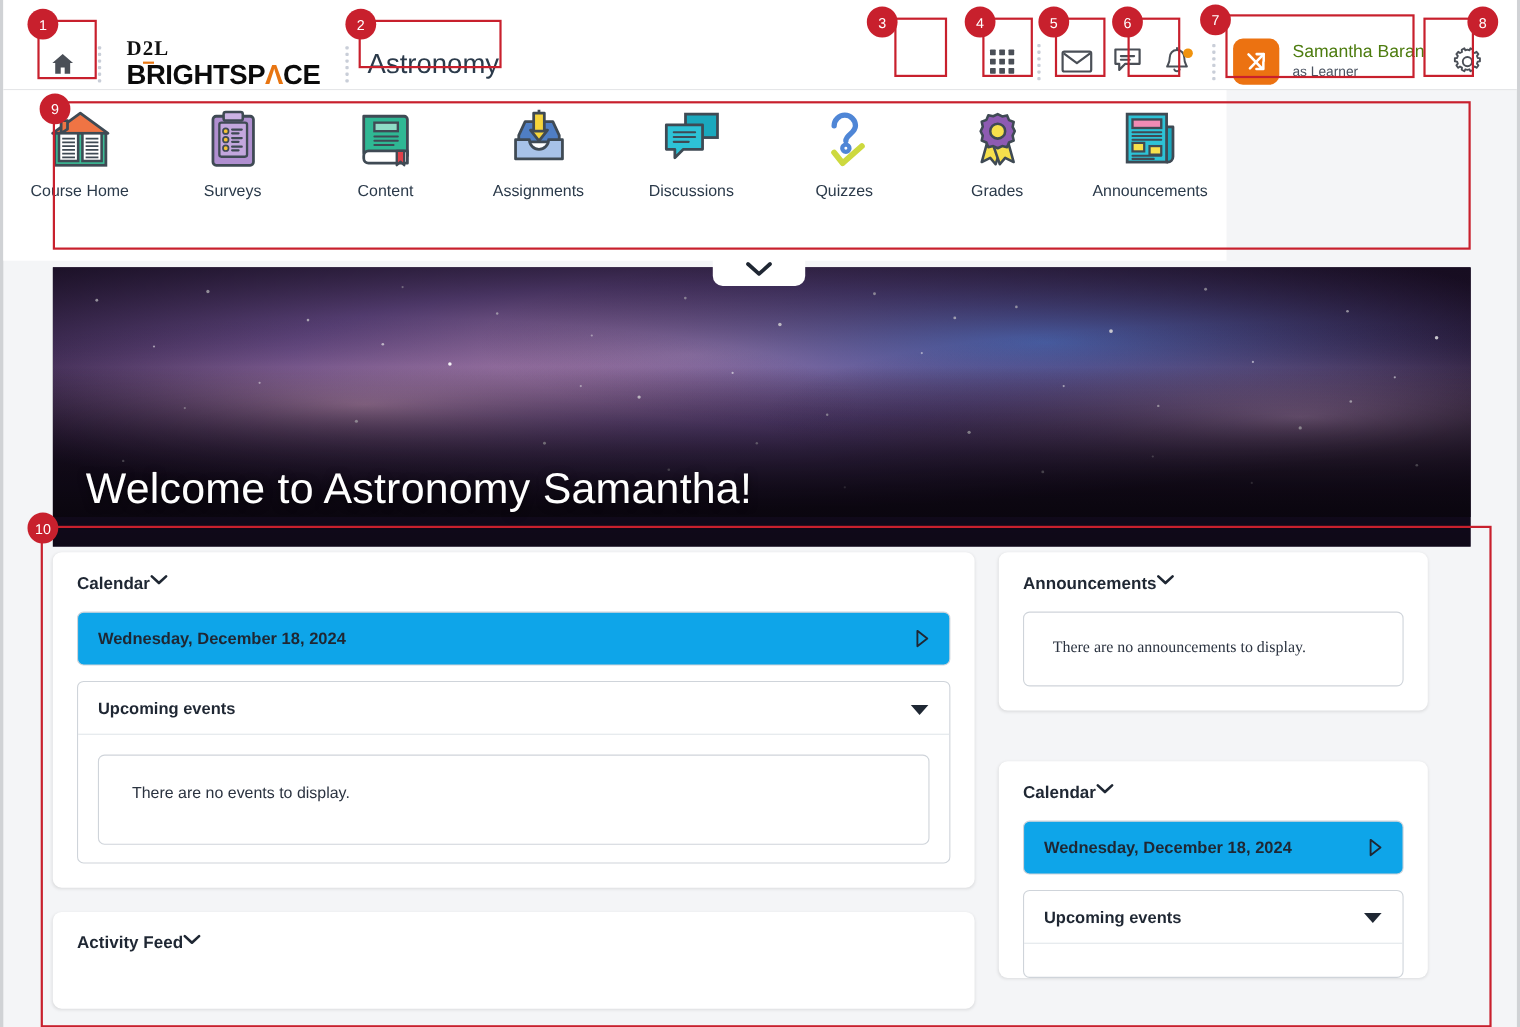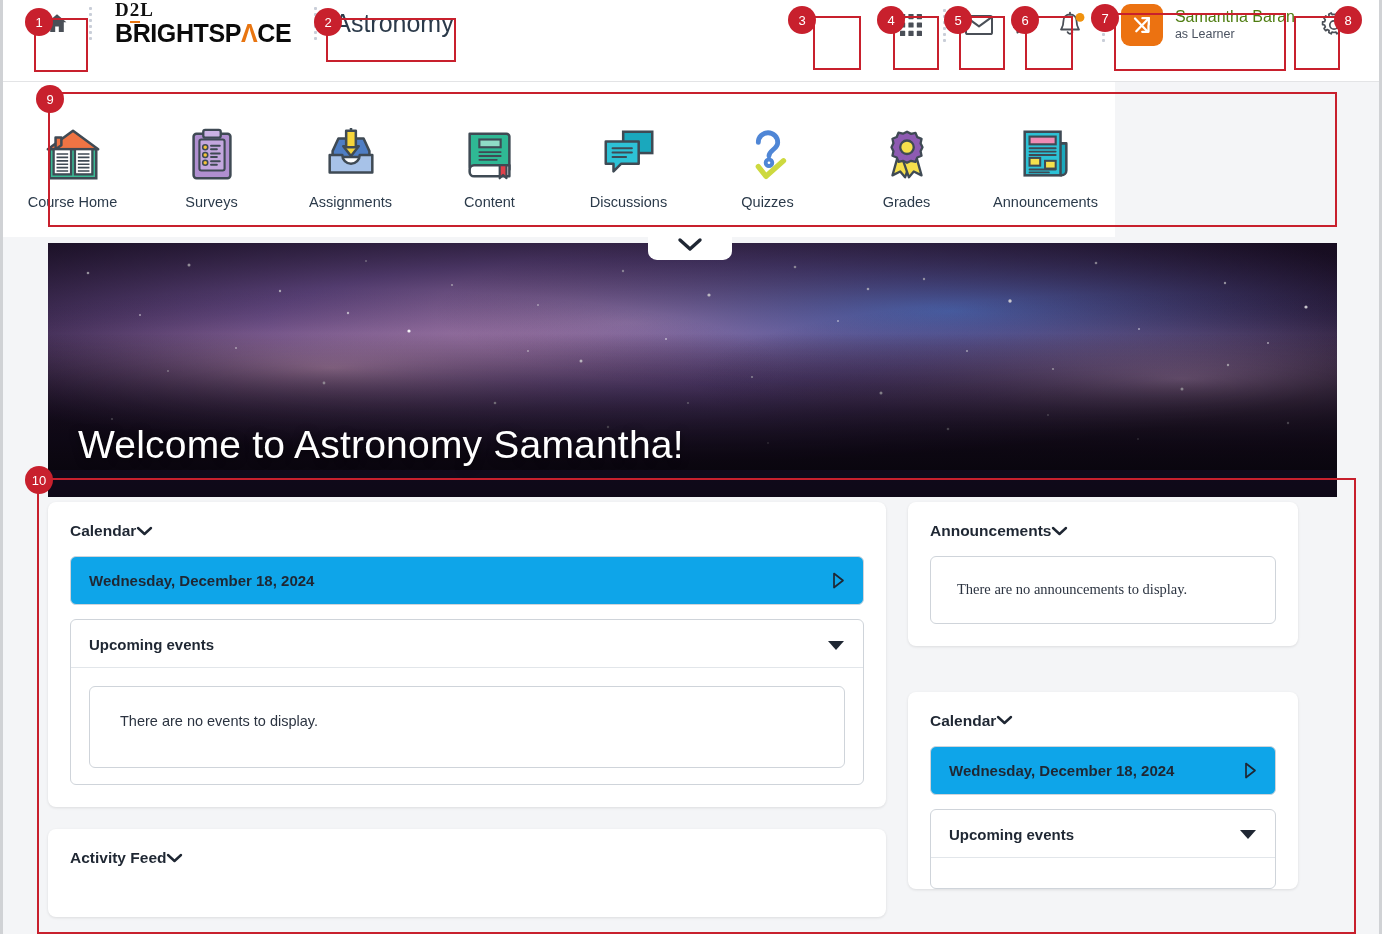--- a/index.html
+++ b/index.html
@@ -16,21 +16,21 @@
     border-left: 3px solid #d0d2d5;
     border-right: 3px solid #d0d2d5;
   }
 
   
   .header {
     position: absolute; left: 0; top: 0;
     width: 1376px; height: 82px;
     background: #ffffff;
     border-bottom: 1px solid #e3e4e6;
-    display: flex; align-items: flex-start;
+    display: flex; align-items: flex-end;
   }
   .hdr-left { display: flex; align-items: center; padding-left: 32px; }
   .hdr-right { display: flex; align-items: center; margin-left: auto; padding-right: 22px; }
 
   .home-btn {
     width: 44px; height: 44px;
     display: flex; align-items: center; justify-content: center;
   }
   .dotsep {
     width: 4px; height: 44px; margin: 0 9px;
@@ -66,21 +66,21 @@
   }
   .user-meta { line-height: 1.25; }
   .user-name { font-size: 16px; font-weight: 400; color: #4d7c0f; white-space: nowrap; }
   .user-role { font-size: 12.5px; color: #4a5260; }
 
   
   .navbar {
     position: absolute; left: 0; top: 82px;
     width: 1112px; height: 155px;
     background: #ffffff;
-    display: flex; align-items: center; justify-content: flex-start;
+    display: flex; align-items: flex-start; justify-content: flex-start;
     padding: 14px 0 0 0;
   }
   .nav-item {
     width: 163px; display: flex; flex-direction: column; align-items: center; gap: 8px;
   }
   .nav-item .nav-label { font-size: 14.5px; color: #2b3a4a; white-space: nowrap; }
   .nav-ico { width: 62px; height: 62px; display: block; }
 
   
   .banner {
@@ -116,21 +116,21 @@
   }
   .col-left { width: 838px; display: flex; flex-direction: column; gap: 22px; }
   .col-right { width: 390px; display: flex; flex-direction: column; gap: 46px; }
 
   .card {
     background: #ffffff; border-radius: 8px;
     box-shadow: 0 1px 3px rgba(0,0,0,0.10);
     padding: 20px 22px 22px 22px;
   }
   .card-head {
-    display: flex; align-items: center; gap: 0; margin-bottom: 16px;
+    display: flex; gap: 0; margin-bottom: 16px;
   }
   .card-title { font-size: 15.5px; font-weight: 700; color: #1f2733; }
 
   .outline-row {
     border: 1px solid #cfd4da; border-radius: 6px;
     padding: 15px 18px; display: flex; align-items: center; background: #0ea5e9;
   }
   .outline-row .date-txt { font-size: 15px; font-weight: 700; color: #1f2733; }
   .outline-row .right-ico { margin-left: auto; }
 
@@ -319,39 +319,39 @@
           <path d="M31 22.5h9M31 26h6"></path>
           <path d="M31 30.5h9M31 34h6"></path>
           <path d="M31 38.5h9M31 42h6"></path>
         </g>
       </svg>
       <div class="nav-label">Surveys</div>
     </div>
 
     <div class="nav-item">
       <svg class="nav-ico" viewBox="0 0 64 64">
-        <path d="M13 28 19 15h26l6 13v6H13z" fill="#4f7ec4" stroke="#3f4a54" stroke-width="2.6" stroke-linejoin="round"></path>
-        <path d="M10 32h13a9 9 0 0 0 18 0h13v18H10z" fill="#a7c2e8" stroke="#3f4a54" stroke-width="2.6" stroke-linejoin="round"></path>
-        <path d="M32 4v20M32 33l-8-10h16z" fill="#f6d53b" stroke="#3f4a54" stroke-width="2.6" stroke-linejoin="round"></path>
-        <path d="M27 7h10v17H27z" fill="#f6d53b" stroke="#3f4a54" stroke-width="2.6" stroke-linejoin="round"></path>
-      </svg>
-      <div class="nav-label">Assignments</div>
-    </div>
-
-    <div class="nav-item">
-      <svg class="nav-ico" viewBox="0 0 64 64">
         <path d="M11 10h38a3 3 0 0 1 3 3v34H14a3 3 0 0 1-3-3z" fill="#2fb894" stroke="#3f4a54" stroke-width="2.6" stroke-linejoin="round"></path>
         <path d="M11 47a4.5 4.5 0 0 1 4.5-4.5H52V54H15.5A4.5 4.5 0 0 1 11 49.5z" fill="#ffffff" stroke="#3f4a54" stroke-width="2.6" stroke-linejoin="round"></path>
         <rect x="21" y="16" width="22" height="8" fill="#8fdcc6" stroke="#3f4a54" stroke-width="2.2"></rect>
         <g stroke="#3f4a54" stroke-width="1.9" stroke-linecap="round">
           <path d="M21 29h22M21 33h22M21 37h18"></path>
         </g>
         <path d="M42 42.5h7V56l-3.5-3.4L42 56z" fill="#e0414a" stroke="#3f4a54" stroke-width="2.2" stroke-linejoin="round"></path>
       </svg>
       <div class="nav-label">Content</div>
+    </div>
+
+    <div class="nav-item">
+      <svg class="nav-ico" viewBox="0 0 64 64">
+        <path d="M13 28 19 15h26l6 13v6H13z" fill="#4f7ec4" stroke="#3f4a54" stroke-width="2.6" stroke-linejoin="round"></path>
+        <path d="M10 32h13a9 9 0 0 0 18 0h13v18H10z" fill="#a7c2e8" stroke="#3f4a54" stroke-width="2.6" stroke-linejoin="round"></path>
+        <path d="M32 4v20M32 33l-8-10h16z" fill="#f6d53b" stroke="#3f4a54" stroke-width="2.6" stroke-linejoin="round"></path>
+        <path d="M27 7h10v17H27z" fill="#f6d53b" stroke="#3f4a54" stroke-width="2.6" stroke-linejoin="round"></path>
+      </svg>
+      <div class="nav-label">Assignments</div>
     </div>
 
     <div class="nav-item">
       <svg class="nav-ico" viewBox="0 0 64 64">
         <rect x="26" y="8" width="30" height="22" fill="#1aa8bd" stroke="#3f4a54" stroke-width="2.6"></rect>
         <path d="M8 18h34v23H24l-8 8v-8H8z" fill="#2dc2d6" stroke="#3f4a54" stroke-width="2.6" stroke-linejoin="round"></path>
         <g stroke="#3f4a54" stroke-width="2" stroke-linecap="round">
           <path d="M15 25h20M15 29.5h20M15 34h14"></path>
         </g>
       </svg>

